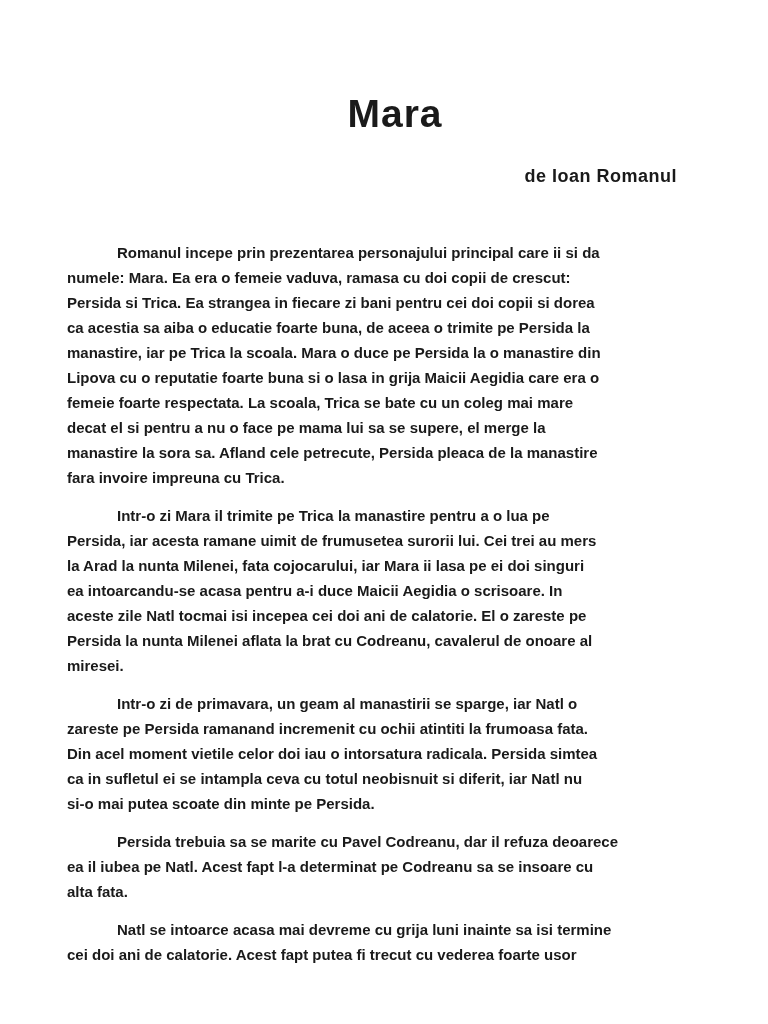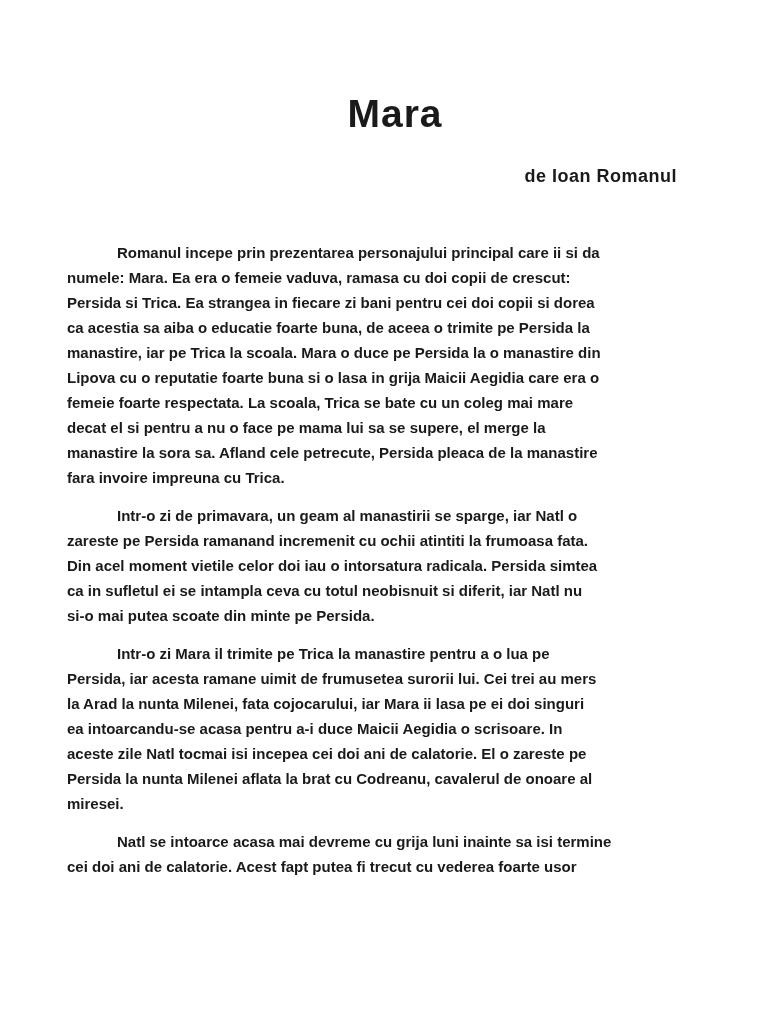--- a/index.html
+++ b/index.html
@@ -62,28 +62,31 @@
     <p>Romanul incepe prin prezentarea personajului principal care ii si da
 numele: Mara. Ea era o femeie vaduva, ramasa cu doi copii de crescut:
 Persida si Trica. Ea strangea in fiecare zi bani pentru cei doi copii si dorea
 ca acestia sa aiba o educatie foarte buna, de aceea o trimite pe Persida la
 manastire, iar pe Trica la scoala. Mara o duce pe Persida la o manastire din
 Lipova cu o reputatie foarte buna si o lasa in grija Maicii Aegidia care era o
 femeie foarte respectata. La scoala, Trica se bate cu un coleg mai mare
 decat el si pentru a nu o face pe mama lui sa se supere, el merge la
 manastire la sora sa. Afland cele petrecute, Persida pleaca de la manastire
 fara invoire impreuna cu Trica.</p>
-    <p>Intr-o zi de primavara, un geam al manastirii se sparge, iar Natl o
-zareste pe Persida ramanand incremenit cu ochii atintiti la frumoasa fata.
-Din acel moment vietile celor doi iau o intorsatura radicala. Persida simtea
-ca in sufletul ei se intampla ceva cu totul neobisnuit si diferit, iar Natl nu
-si-o mai putea scoate din minte pe Persida.</p>
     <p>Intr-o zi Mara il trimite pe Trica la manastire pentru a o lua pe
 Persida, iar acesta ramane uimit de frumusetea surorii lui. Cei trei au mers
 la Arad la nunta Milenei, fata cojocarului, iar Mara ii lasa pe ei doi singuri
 ea intoarcandu-se acasa pentru a-i duce Maicii Aegidia o scrisoare. In
 aceste zile Natl tocmai isi incepea cei doi ani de calatorie. El o zareste pe
 Persida la nunta Milenei aflata la brat cu Codreanu, cavalerul de onoare al
 miresei.</p>
+    <p>Intr-o zi de primavara, un geam al manastirii se sparge, iar Natl o
+zareste pe Persida ramanand incremenit cu ochii atintiti la frumoasa fata.
+Din acel moment vietile celor doi iau o intorsatura radicala. Persida simtea
+ca in sufletul ei se intampla ceva cu totul neobisnuit si diferit, iar Natl nu
+si-o mai putea scoate din minte pe Persida.</p>
+    <p>Persida trebuia sa se marite cu Pavel Codreanu, dar il refuza deoarece
+ea il iubea pe Natl. Acest fapt l-a determinat pe Codreanu sa se insoare cu
+alta fata.</p>
     <p>Natl se intoarce acasa mai devreme cu grija luni inainte sa isi termine
 cei doi ani de calatorie. Acest fapt putea fi trecut cu vederea foarte usor</p>
   </div>
 </div>
 
 </body></html>

